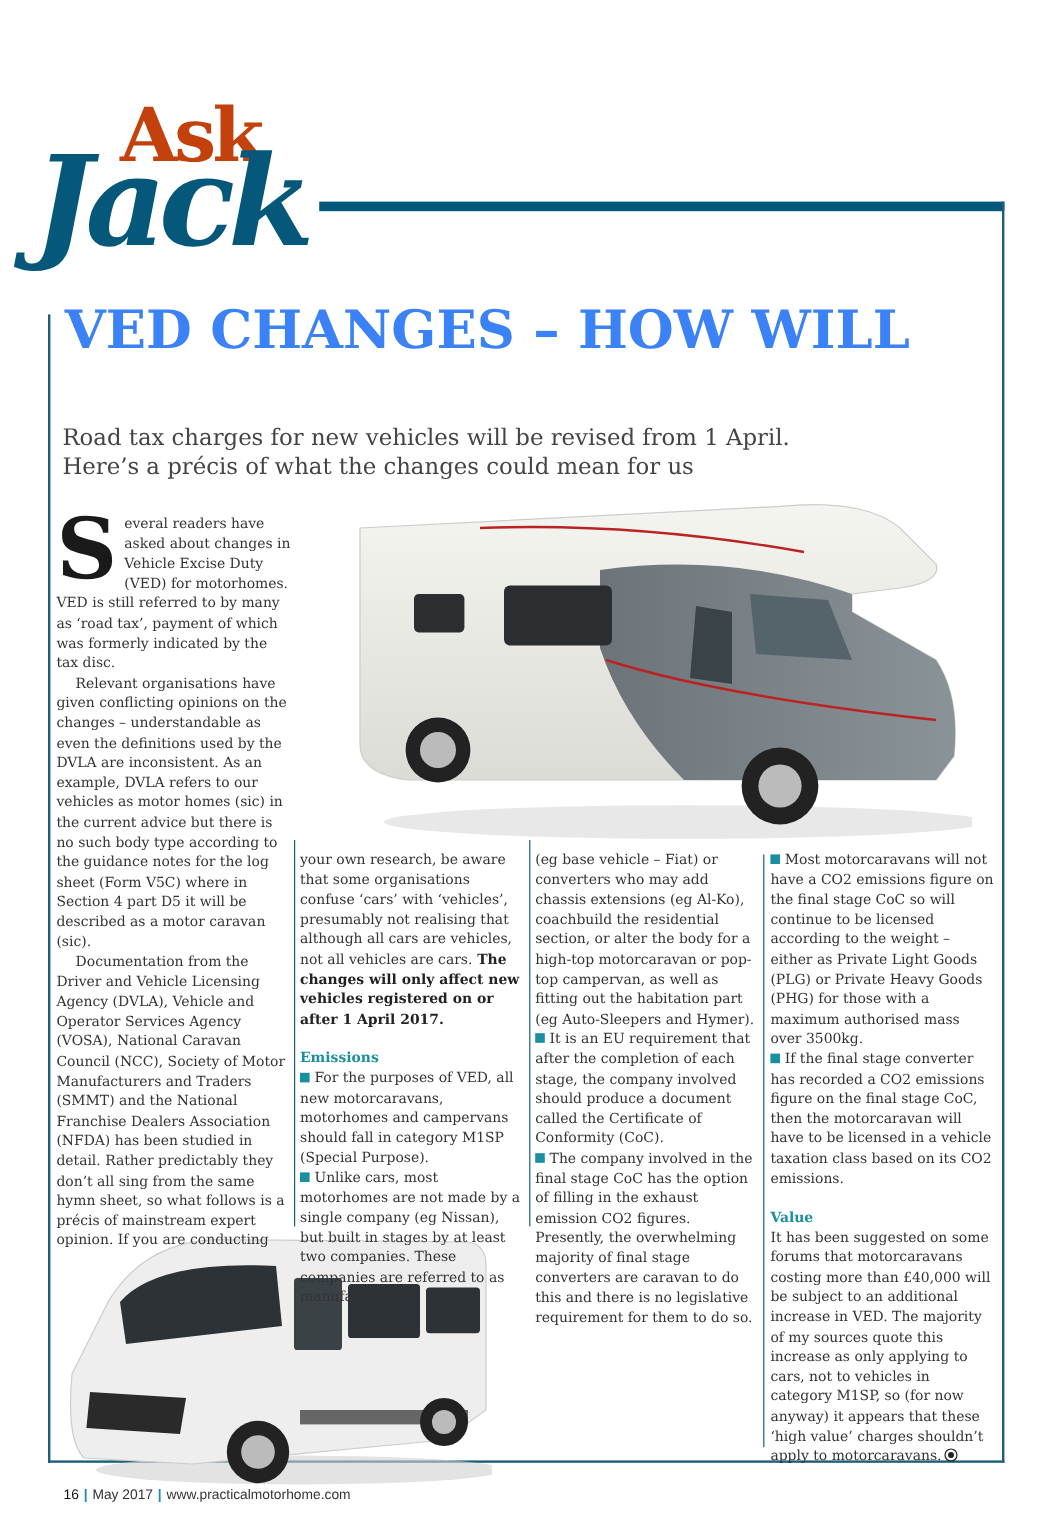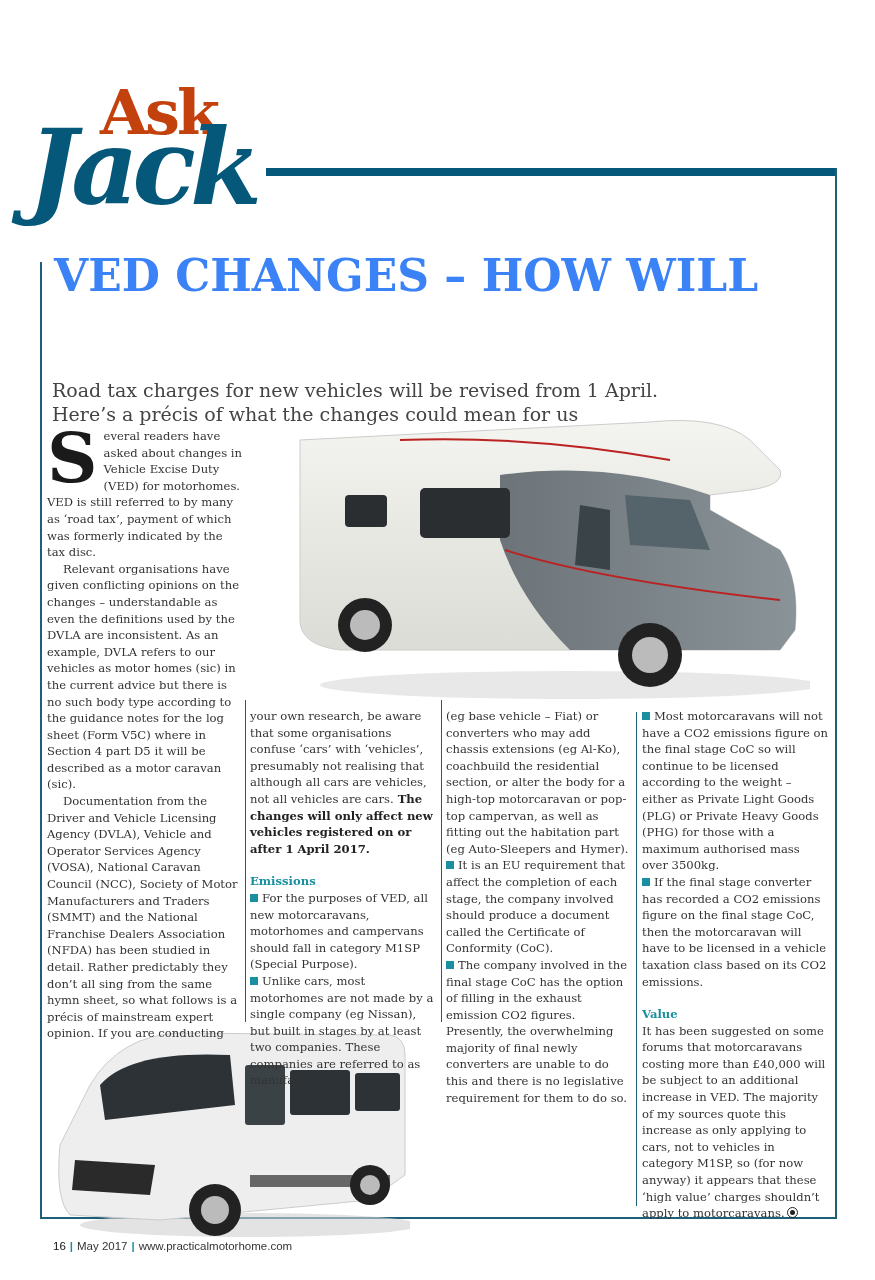--- a/index.html
+++ b/index.html
@@ -7,21 +7,21 @@
   .frame-top{position:absolute;left:266px;top:168px;width:571px;height:8px;background:#05587a;}
   .frame-right{position:absolute;left:835px;top:168px;width:2px;height:1051px;background:#1d5f78;}
   .frame-bottom{position:absolute;left:40px;top:1217px;width:797px;height:2px;background:#1d5f78;}
   .frame-left{position:absolute;left:40px;top:262px;width:2px;height:957px;background:#1d5f78;}
 
   .logo{position:absolute;left:28px;top:82px;width:250px;height:170px;}
   .logo-ask{position:absolute;left:72px;top:0px;font-family:"DejaVu Serif",serif;font-weight:bold;font-size:62px;color:#c2410c;letter-spacing:-3px;line-height:1;}
   .logo-jack{position:absolute;left:0px;top:34px;font-family:"DejaVu Serif",serif;font-style:italic;font-weight:bold;font-size:104px;color:#05587a;letter-spacing:-6px;line-height:1;}
 
   .headline{position:absolute;left:54px;top:254px;width:780px;font-family:"DejaVu Serif",serif;font-weight:bold;font-size:44px;line-height:44px;color:#3b82f6;letter-spacing:0px;}
-  .standfirst{position:absolute;left:52px;top:353px;width:720px;font-family:"DejaVu Serif",serif;font-size:19px;line-height:24px;color:#444;margin-top:25px;}
+  .standfirst{position:absolute;left:52px;top:353px;width:720px;font-family:"DejaVu Serif",serif;font-size:19px;line-height:24px;color:#444;}
 
   .col{position:absolute;font-family:"DejaVu Serif",serif;font-size:11.6px;line-height:16.6px;color:#333;}
   .col p{margin:0;}
   .col p.indent{text-indent:16px;}
   .col1{left:47px;top:428px;width:196px;}
   .col2{left:250px;top:708px;width:188px;}
   .col3{left:446px;top:708px;width:186px;}
   .col4{left:642px;top:708px;width:186px;}
   .colrule{position:absolute;width:1px;background:#1d5f78;}
 
@@ -112,22 +112,22 @@
 <div class="col col2">
   <p><span>your own research, be aware that some organisations confuse ‘cars’ with ‘vehicles’, presumably not realising that although all cars are vehicles, not all vehicles are cars.</span><span class="bold"> The changes will only affect new vehicles registered on or after 1 April 2017.</span></p>
   <p class="subhead">Emissions</p>
   <p><span class="bullet"></span><span>For the purposes of VED, all new motorcaravans, motorhomes and campervans should fall in category M1SP (Special Purpose).</span></p>
   <p><span class="bullet"></span><span>Unlike cars, most motorhomes are not made by a single company (eg Nissan), but built in stages by at least two companies. These companies are referred to as manufacturers</span></p>
 </div>
 <div class="colrule" style="left:441px;top:700px;height:322px;"></div>
 
 <div class="col col3">
   <p>(eg base vehicle – Fiat) or converters who may add chassis extensions (eg Al-Ko), coachbuild the residential section, or alter the body for a high-top motorcaravan or pop-top campervan, as well as fitting out the habitation part (eg Auto-Sleepers and Hymer).</p>
-  <p><span class="bullet"></span><span>It is an EU requirement that affect the completion of each stage, the company involved should produce a document called the Certificate of Conformity (CoC).</span></p>
-  <p><span class="bullet"></span><span>The company involved in the final stage CoC has the option of filling in the exhaust emission CO2 figures. Presently, the overwhelming majority of final newly converters are unable to do this and there is no legislative requirement for them to do so.</span></p>
+  <p><span class="bullet"></span><span>It is an EU requirement that after the completion of each stage, the company involved should produce a document called the Certificate of Conformity (CoC).</span></p>
+  <p><span class="bullet"></span><span>The company involved in the final stage CoC has the option of filling in the exhaust emission CO2 figures. Presently, the overwhelming majority of final stage converters are caravan to do this and there is no legislative requirement for them to do so.</span></p>
 </div>
 <div class="colrule" style="left:636px;top:712px;height:494px;"></div>
 
 <div class="col col4">
   <p><span class="bullet"></span><span>Most motorcaravans will not have a CO2 emissions figure on the final stage CoC so will continue to be licensed according to the weight – either as Private Light Goods (PLG) or Private Heavy Goods (PHG) for those with a maximum authorised mass over 3500kg.</span></p>
   <p><span class="bullet"></span><span>If the final stage converter has recorded a CO2 emissions figure on the final stage CoC, then the motorcaravan will have to be licensed in a vehicle taxation class based on its CO2 emissions.</span></p>
   <p class="subhead">Value</p>
   <p><span>It has been suggested on some forums that motorcaravans costing more than £40,000 will be subject to an additional increase in VED. The majority of my sources quote this increase as only applying to cars, not to vehicles in category M1SP, so (for now anyway) it appears that these ‘high value’ charges shouldn’t apply to motorcaravans.</span><span class="endmark"></span></p>
 </div>
 

